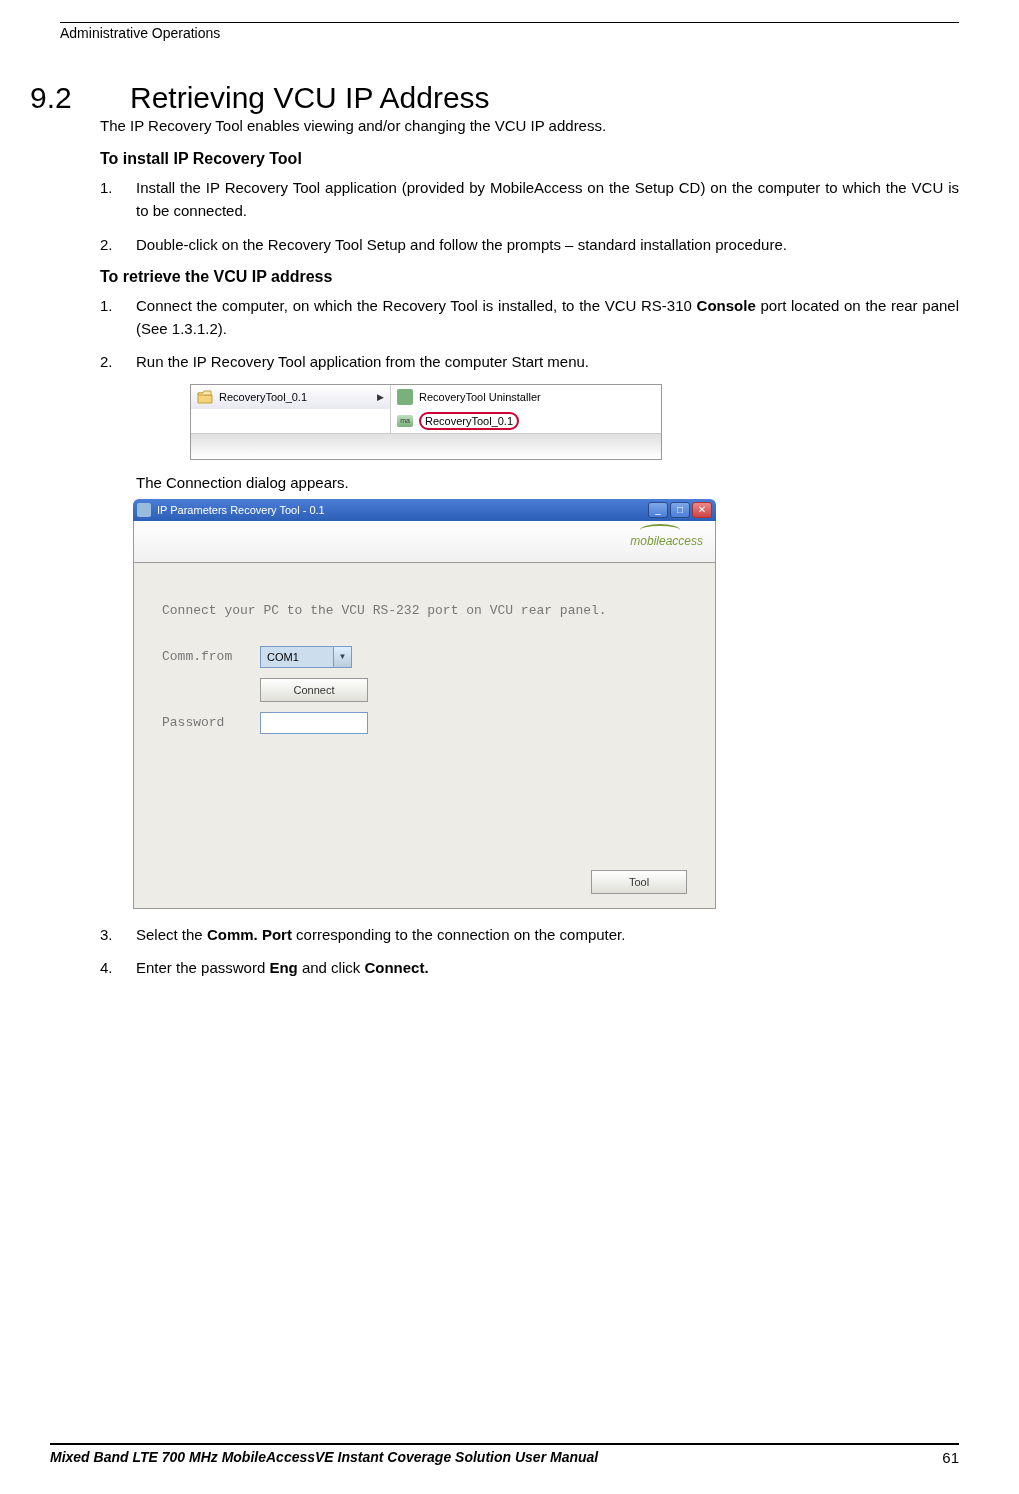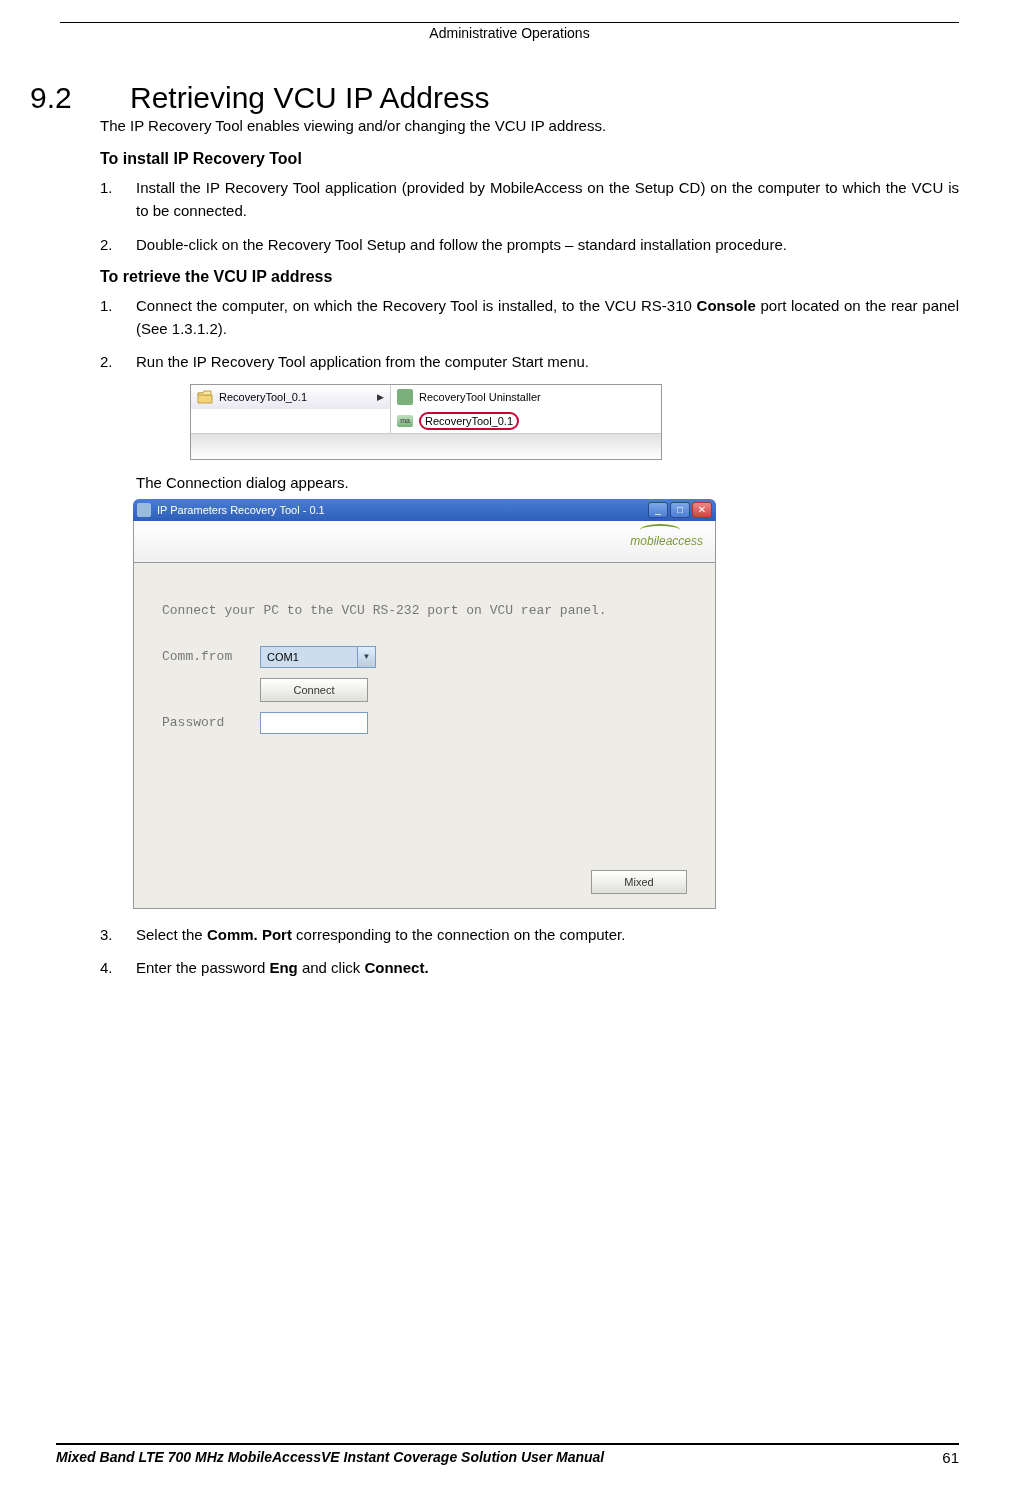--- a/index.html
+++ b/index.html
@@ -7,21 +7,21 @@
       font-family: Verdana, Arial, sans-serif;
       font-size: 14px;
       color: #000;
       background: #fff;
       width: 1019px;
       height: 1494px;
       padding: 0 60px;
       position: relative;
     }
     .top-rule { border-top: 1px solid #000; margin-top: 22px; }
-    .header-right { text-align: center; font-size: 14px; padding-top: 2px; padding-bottom: 40px; }
+    .header-right { text-align: left; font-size: 14px; padding-top: 2px; padding-bottom: 40px; }
     .sec-title { font-size: 30px; font-weight: normal; margin-left: -30px; }
     .sec-title .num { display: inline-block; width: 100px; }
     .content { margin-left: 40px; margin-right: 0; }
     .para { font-size: 15px; line-height: 1.4; margin-bottom: 14px; }
     .subhead { font-size: 16px; font-weight: bold; margin-bottom: 8px; margin-top: 12px; }
     ol { list-style: none; padding-left: 0; }
     ol li { position: relative; padding-left: 36px; margin-bottom: 10px; font-size: 15px; line-height: 1.55; text-align: justify; }
     ol li .num { position: absolute; left: 0; }
     .justify { text-align: justify; }
     .fig1 { margin: 10px 0 14px 90px; width: 472px; border: 1px solid #999; background: #fff; font-family: Tahoma, sans-serif; font-size: 11px; }
@@ -41,28 +41,28 @@
     .winbtns { display: flex; gap: 2px; }
     .winbtn { width: 20px; height: 16px; background: linear-gradient(#7ea8e8, #4b7dd6); border: 1px solid #2a4a8a; border-radius: 3px; display: flex; align-items: center; justify-content: center; color: #fff; font-size: 10px; }
     .winbtn.close { background: linear-gradient(#e88, #c44); border-color: #a33; }
     .banner { height: 42px; background: linear-gradient(#fff, #f0f0f0); border: 1px solid #999; border-top: none; display: flex; justify-content: flex-end; align-items: center; padding-right: 12px; }
     .logo { font-size: 12px; color: #7a9a3a; font-style: italic; position: relative; }
     .logo::before { content: ""; position: absolute; top: -10px; left: 10px; width: 40px; height: 10px; border-top: 2px solid #7a9a3a; border-radius: 50% 50% 0 0; }
     .dlg-body { background: #edece7; border: 1px solid #999; border-top: none; padding: 40px 28px 14px 28px; color: #777; font-family: "Courier New", monospace; font-size: 13px; height: 346px; position: relative; }
     .dlg-msg { margin-bottom: 28px; }
     .dlg-row { display: flex; align-items: center; margin-bottom: 10px; }
     .dlg-label { width: 98px; }
-    .dlg-select { width: 116px; height: 22px; border: 1px solid #7a9ac8; background: #fff; display: flex; align-items: center; padding-left: 6px; font-family: Tahoma, sans-serif; font-size: 11px; color: #000; position: relative; }
+    .dlg-select { width: 92px; height: 22px; border: 1px solid #7a9ac8; background: #fff; display: flex; align-items: center; padding-left: 6px; font-family: Tahoma, sans-serif; font-size: 11px; color: #000; position: relative; }
     .dlg-select.sel { background: #cde; }
     .dlg-select .ddl { position: absolute; right: 0; top: 0; width: 18px; height: 100%; background: linear-gradient(#def, #bcd); border-left: 1px solid #7a9ac8; display: flex; align-items: center; justify-content: center; font-size: 8px; color: #345; }
     .dlg-input { width: 108px; height: 22px; border: 1px solid #7a9ac8; background: #fff; }
     .dlg-btn { width: 108px; height: 24px; border: 1px solid #999; background: linear-gradient(#fff, #e0e0d8); font-family: Tahoma, sans-serif; font-size: 11px; color: #333; display: flex; align-items: center; justify-content: center; }
     .dlg-exit { position: absolute; right: 28px; bottom: 14px; width: 96px; }
     .sub-para { margin-left: 36px; font-size: 15px; margin-bottom: 8px; }
-    .footer { position: absolute; bottom: 28px; left: 56px; right: 60px; }
+    .footer { position: absolute; bottom: 28px; left: 50px; right: 60px; }
     .footer-rule { border-top: 2px solid #000; margin-bottom: 4px; }
     .footer-row { display: flex; justify-content: space-between; font-size: 14px; }
     .footer-title { font-weight: bold; font-style: italic; }
     .footer-page { font-size: 15px; }
     b { font-weight: bold; }
   </style>
 </head>
 <body>
 
 <div class="top-rule"></div>
@@ -151,21 +151,21 @@
         </div>
       </div>
       <div class="dlg-row">
         <span class="dlg-label"></span>
         <div class="dlg-btn">Connect</div>
       </div>
       <div class="dlg-row">
         <span class="dlg-label">Password</span>
         <div class="dlg-input"></div>
       </div>
-      <div class="dlg-btn dlg-exit">Mixed</div>
+      <div class="dlg-btn dlg-exit">Tool</div>
     </div>
   </div>
 
   <ol>
     <li>
       <span class="num">3.</span>
       <span>Select the </span><b>Comm. Port</b><span> corresponding to the connection on the computer.</span>
     </li>
     <li>
       <span class="num">4.</span>

